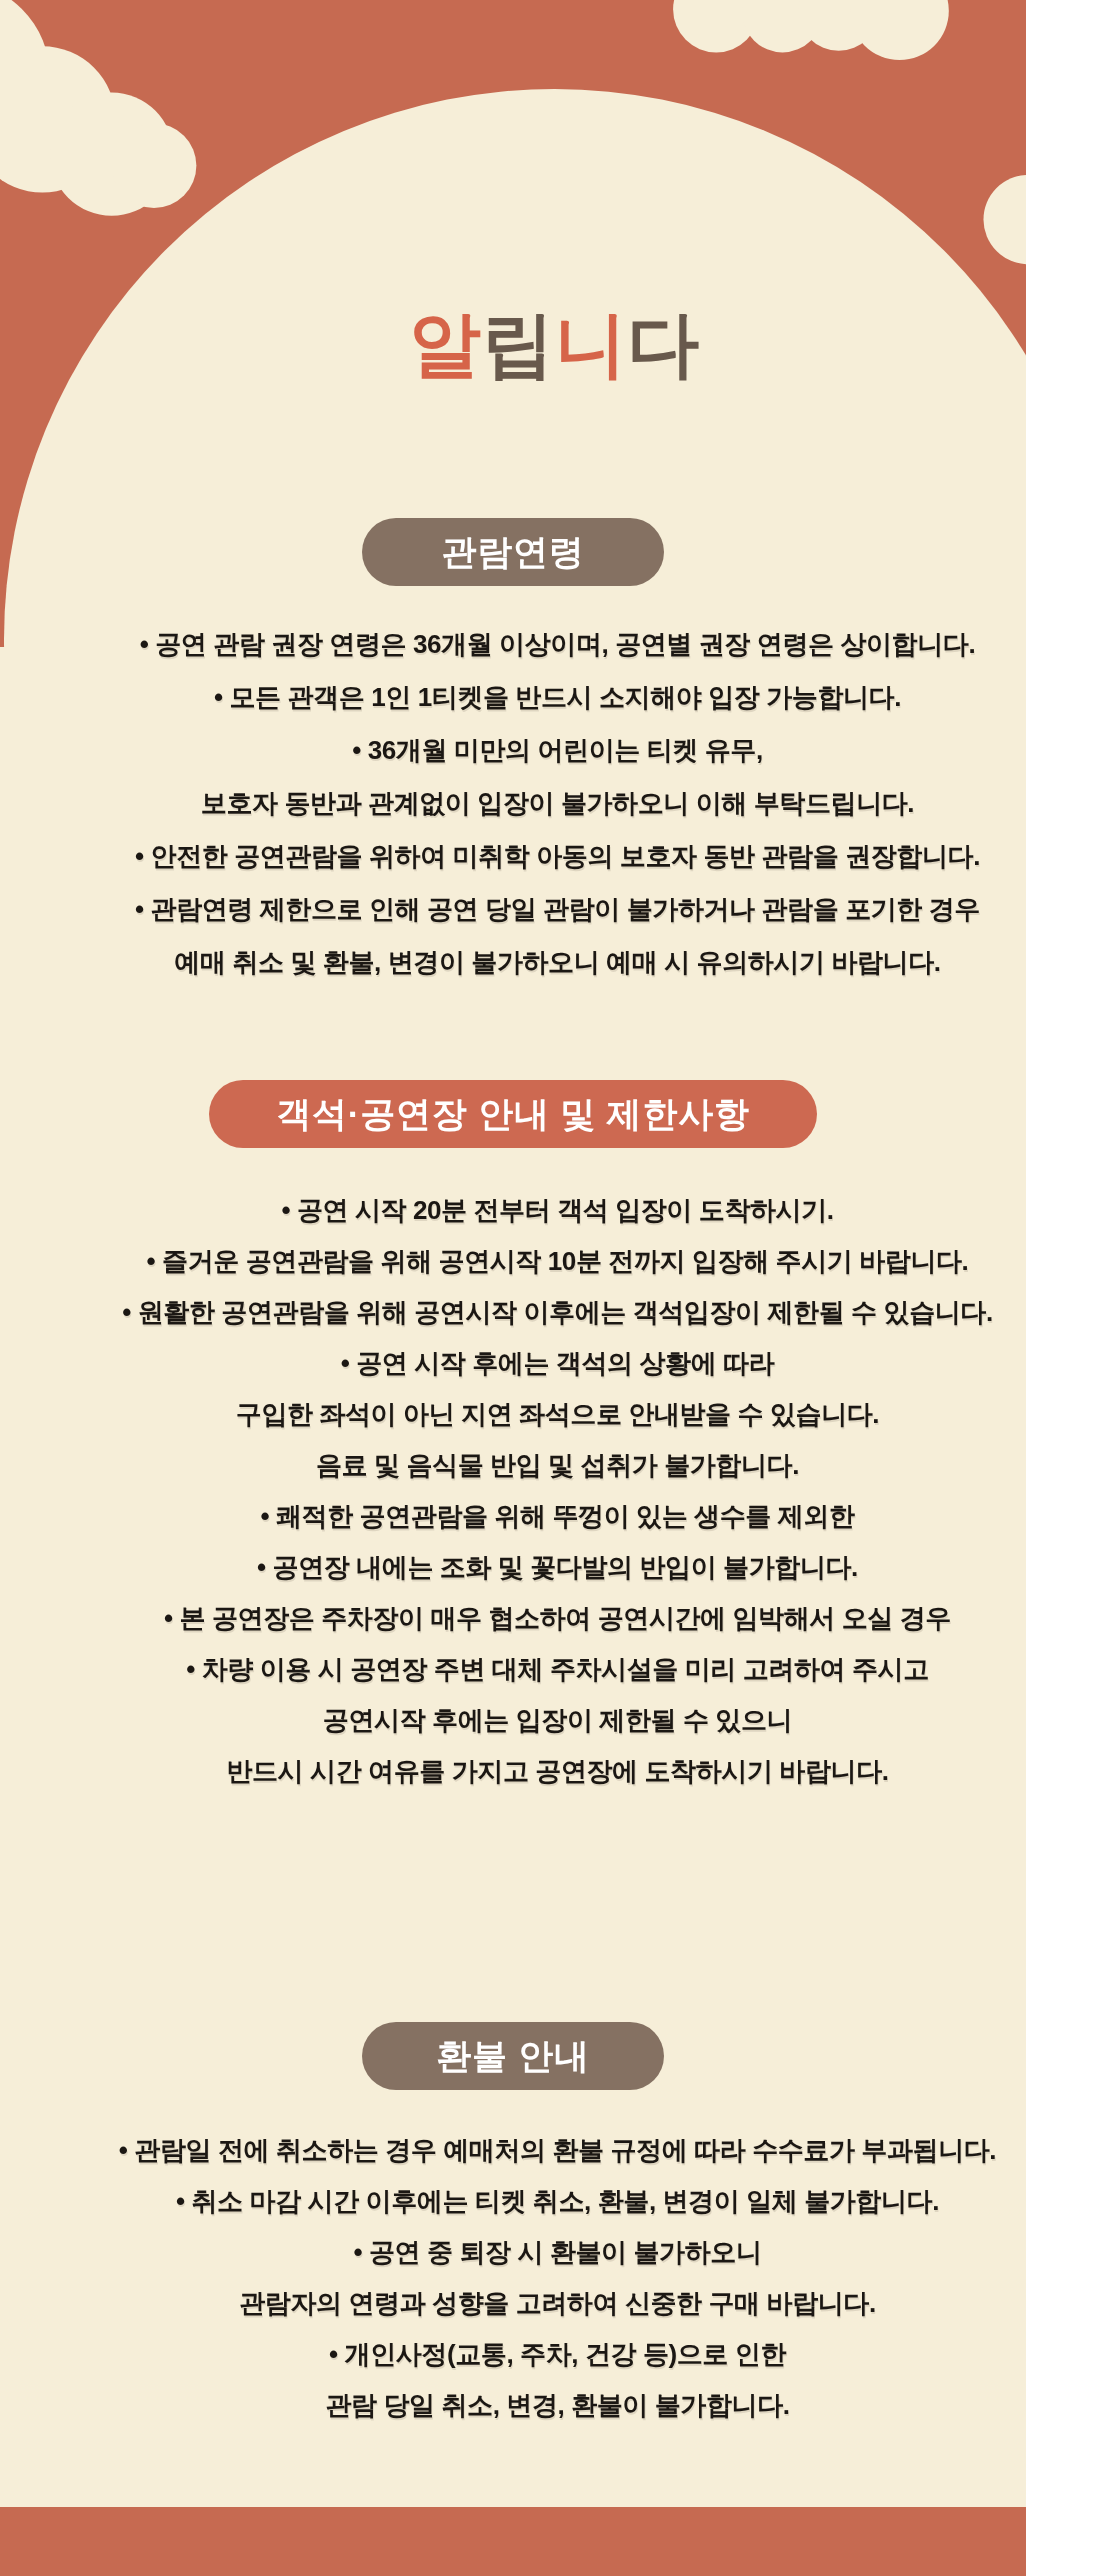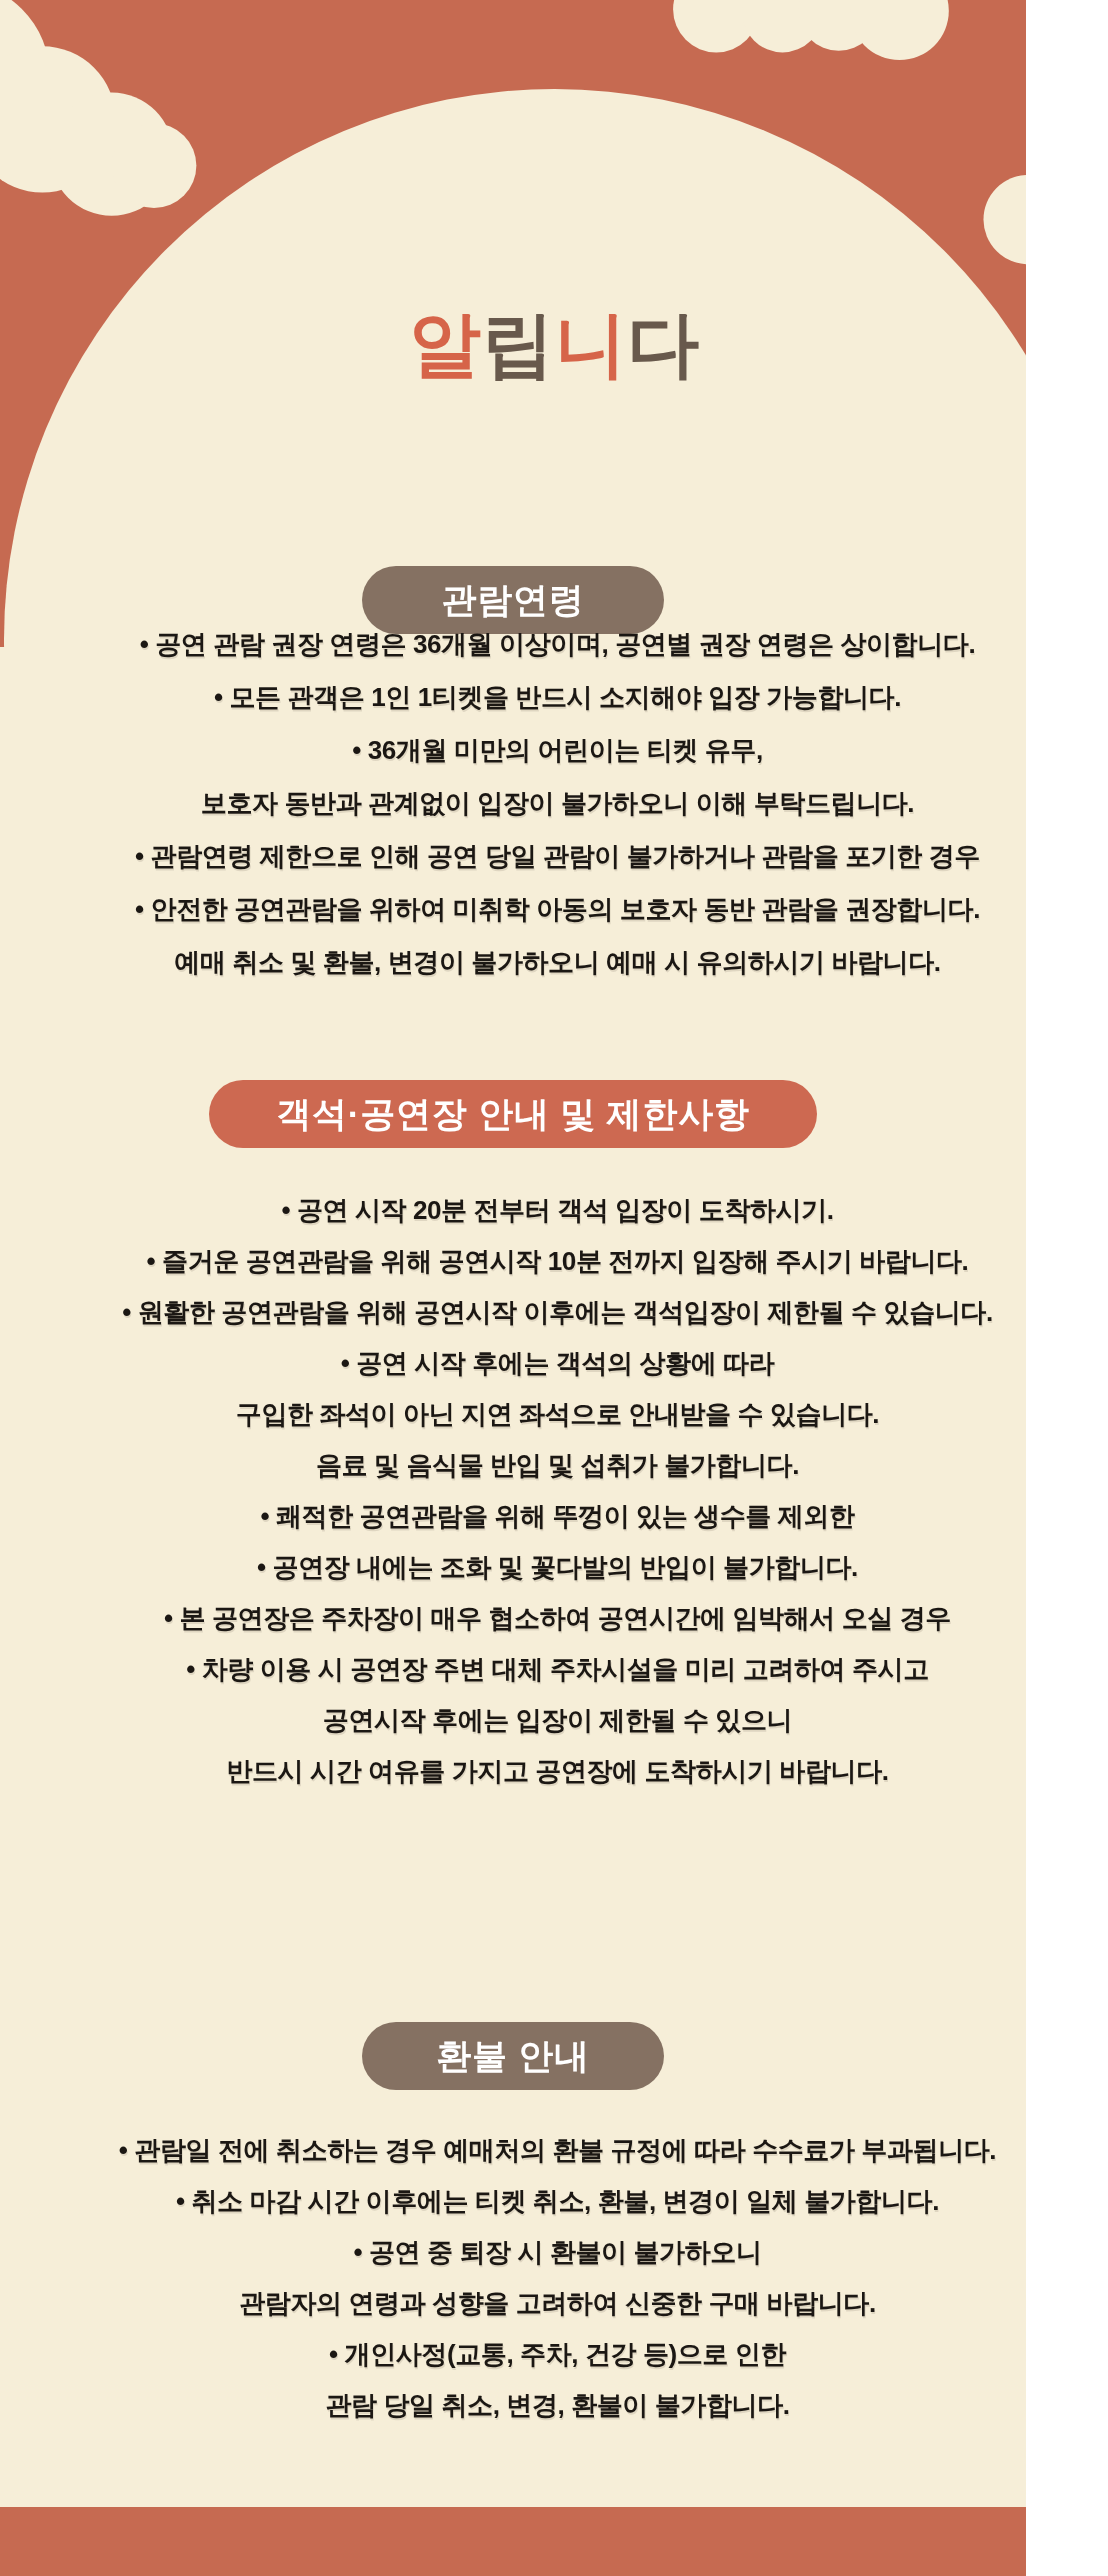--- a/index.html
+++ b/index.html
@@ -52,21 +52,21 @@
     align-items: center;
     justify-content: center;
     color: var(--badge_text, #ffffff);
     font-size: 35px;
     font-weight: bold;
     letter-spacing: 0.8px;
     white-space: nowrap;
   }
   .badge-brown { background: var(--badge_brown, #857162); }
   .badge-terracotta { background: var(--badge_terracotta, #cd6951); }
-  .badge-1 { top: 518px;  width: 302px; margin-top: 48px; }
+  .badge-1 { top: 518px;  width: 302px; }
   .badge-2 { top: 1080px; width: 608px; }
   .badge-3 { top: 2022px; width: 302px; }
   .section-lines {
     position: absolute;
     left: 0;
     width: 1109px;
     text-align: center;
   }
   .s1 { top: 618px; }
   .s2 { top: 1185px; }
@@ -128,22 +128,22 @@
     <span class="syl-orange">알</span><span class="syl-brown">립</span><span class="syl-orange">니</span><span class="syl-brown">다</span>
   </div>
 
   <div class="badge badge-brown badge-1">관람연령</div>
 
   <div class="section-lines s1">
     <p>• 공연 관람 권장 연령은 36개월 이상이며, 공연별 권장 연령은 상이합니다.</p>
     <p>• 모든 관객은 1인 1티켓을 반드시 소지해야 입장 가능합니다.</p>
     <p>• 36개월 미만의 어린이는 티켓 유무,</p>
     <p>보호자 동반과 관계없이 입장이 불가하오니 이해 부탁드립니다.</p>
+    <p>• 안전한 공연관람을 위하여 미취학 아동의 보호자 동반 관람을 권장합니다.</p>
     <p>• 관람연령 제한으로 인해 공연 당일 관람이 불가하거나 관람을 포기한 경우</p>
-    <p>• 안전한 공연관람을 위하여 미취학 아동의 보호자 동반 관람을 권장합니다.</p>
     <p>예매 취소 및 환불, 변경이 불가하오니 예매 시 유의하시기 바랍니다.</p>
   </div>
 
   <div class="badge badge-terracotta badge-2">객석·공연장 안내 및 제한사항</div>
 
   <div class="section-lines s2">
     <p>• 공연 시작 20분 전부터 객석 입장이 도착하시기.</p>
     <p>• 즐거운 공연관람을 위해 공연시작 10분 전까지 입장해 주시기 바랍니다.</p>
     <p>• 원활한 공연관람을 위해 공연시작 이후에는 객석입장이 제한될 수 있습니다.</p>
     <p>• 공연 시작 후에는 객석의 상황에 따라</p>

